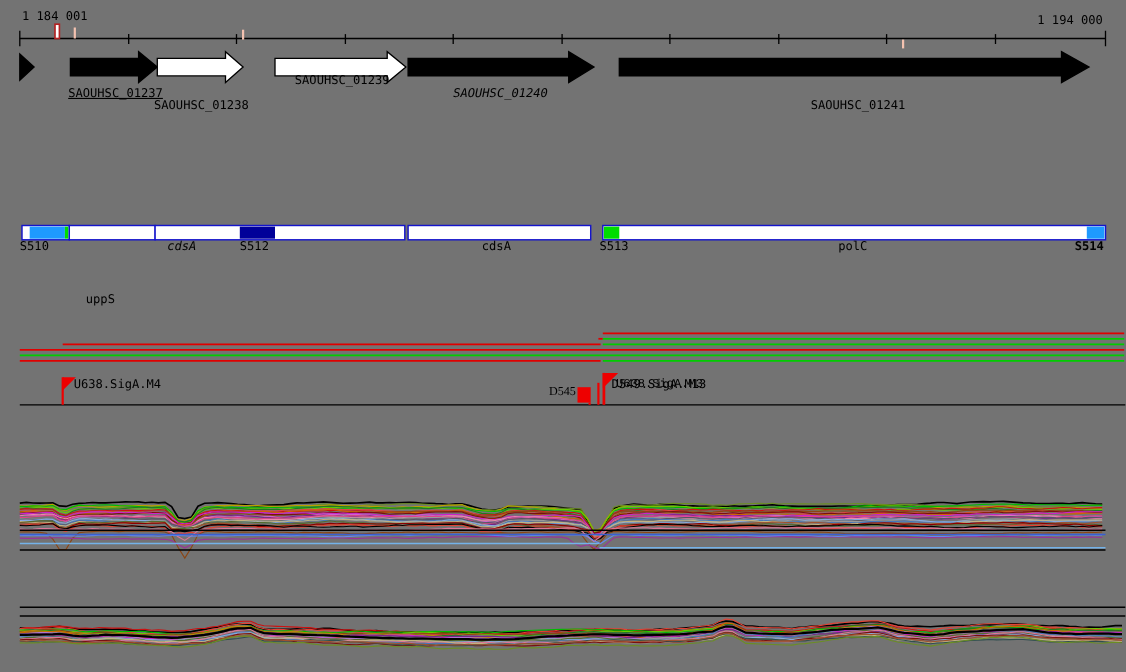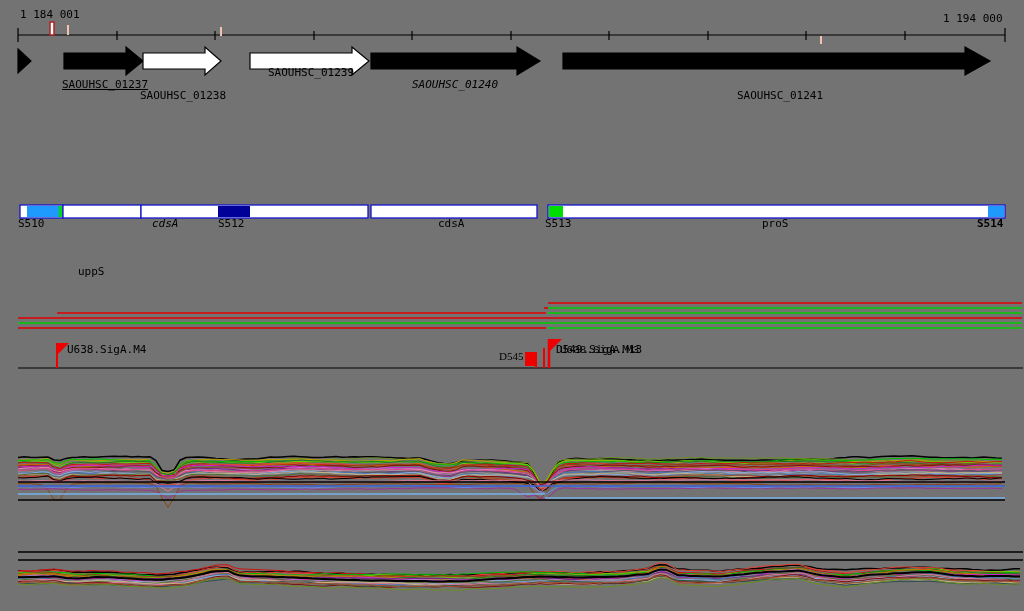--- a/index.html
+++ b/index.html
@@ -129,19 +129,19 @@
     <div class="lbl" style="left: 140px; top: 90px; text-align: center;">SAOUHSC_01238</div>
     <div class="lbl" style="left: 268px; top: 67px;">SAOUHSC_01239</div>
     <div class="lbl" style="left: 412px; top: 79px; font-style: italic;">SAOUHSC_01240</div>
     <div class="lbl" style="left: 737px; top: 90px;">SAOUHSC_01241</div>
     <div class="lbl" style="left: 18px; top: 218px;">S510</div>
     <div class="lbl" style="left: 78px; top: 218px; margin-top: 48px;">uppS</div>
     <div class="lbl" style="left: 152px; top: 218px; font-style: italic;">cdsA</div>
     <div class="lbl" style="left: 218px; top: 218px;">S512</div>
     <div class="lbl" style="left: 438px; top: 218px;">cdsA</div>
     <div class="lbl" style="left: 545px; top: 218px;">S513</div>
-    <div class="lbl" style="left: 762px; top: 218px;">proS</div>
+    <div class="lbl" style="left: 762px; top: 218px;">polC</div>
     <div class="lbl" style="left: 977px; top: 218px; font-weight: bold;">S514</div>
     <div class="lbl" style="left: 67px; top: 344px;">U638.SigA.M4</div>
     <div class="lbl" style="left: 499px; top: 350px; font-family: Liberation Serif, serif;">D545</div>
     <div class="lbl" style="left: 560px; top: 344px; font-family: Liberation Mono, monospace;">U638.SigA.M3</div>
     <div class="lbl" style="left: 556px; top: 344px;">D549.SigA.M13</div>
   </div>
 
 </body></html>

